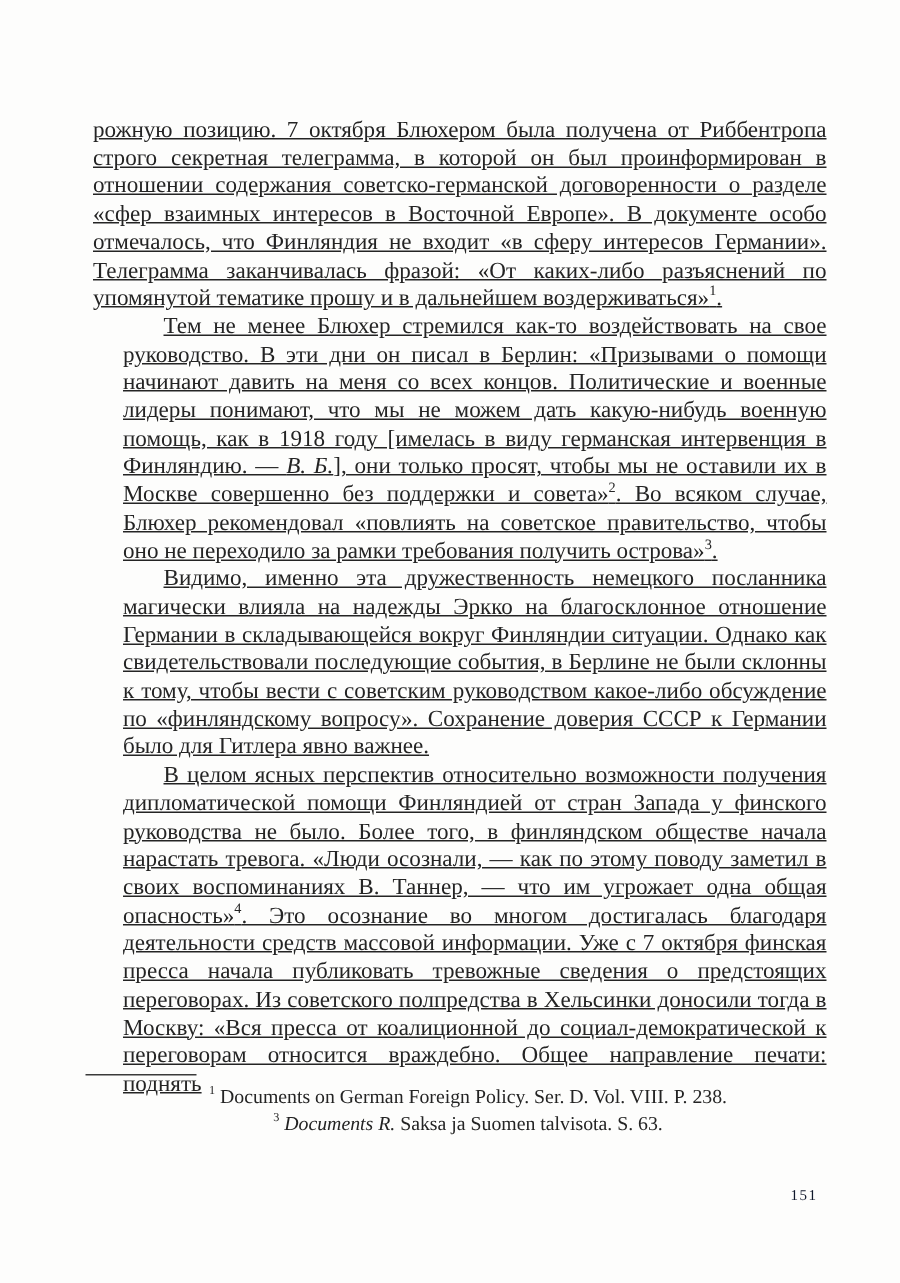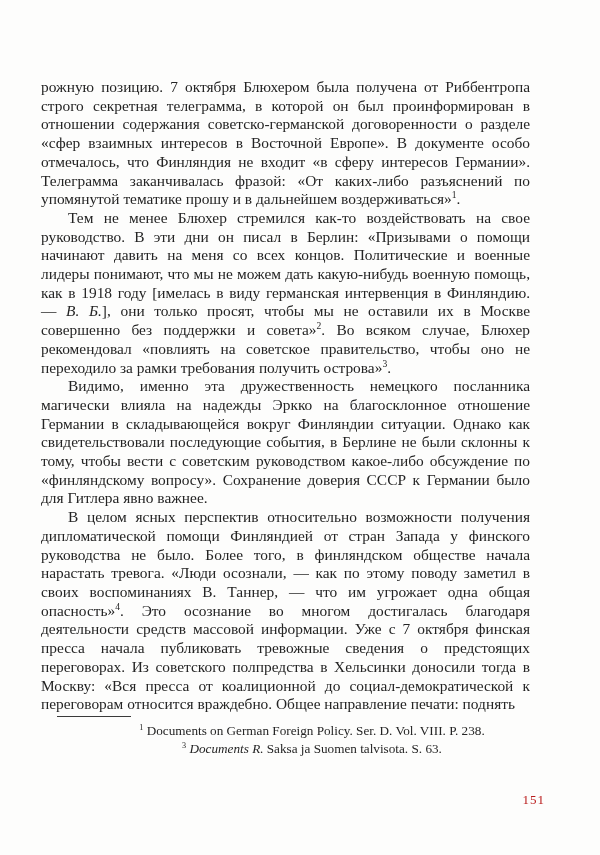--- a/index.html
+++ b/index.html
@@ -7,29 +7,30 @@
     position: relative;
     width: 600px;
     height: 855px;
     background: #fdfdfc;
     color: #242424;
     font-family: "Liberation Serif", serif;
     overflow: hidden;
   }
   .text-block {
     position: absolute;
-    left: 41px;
+    left: 62px;
     top: 78px;
     width: 489px;
     font-size: 15.4px;
     line-height: 18.7px;
     text-align: justify;
+    text-decoration: underline;
   }
   p.para { margin: 0; padding: 0; }
-  p.para.indent { text-indent: 27px; }
+  p.para.indent { text-indent: 27px; margin-left: 20px; }
   sup {
     font-size: 0.62em;
     line-height: 0;
     vertical-align: super;
   }
   .footnotes {
     position: absolute;
     left: 57px;
     top: 716px;
     width: 489px;
@@ -41,23 +42,23 @@
     width: 74px;
     height: 0;
     border-top: 1.3px solid #3a3a3a;
     margin: 0 0 5px 0;
   }
   p.fn { margin: 0; padding: 0; text-indent: 21px; }
   .page-number {
     position: absolute;
     top: 792px;
     right: 55px;
-    font-size: 13px;
+    font-size: 10px;
     letter-spacing: 1px;
-    color: #b91c1c;
+    color: #0f172a;
   }
   .italic { font-style: italic; }
 </style>
 </head>
 <body>
 
 <div class="page">
 
   <div class="text-block">
     <p class="para"><span>рожную позицию. 7 октября Блюхером была получена от Риббентропа строго секретная телеграмма, в которой он был проинформирован в отношении содержания советско-германской договоренности о разделе «сфер взаимных интересов в Восточной Европе». В документе особо отмечалось, что Финляндия не входит «в сферу интересов Германии». Телеграмма заканчивалась фразой: «От каких-либо разъяснений по упомянутой тематике прошу и в дальнейшем воздерживаться»</span><sup>1</sup><span>.</span></p>

